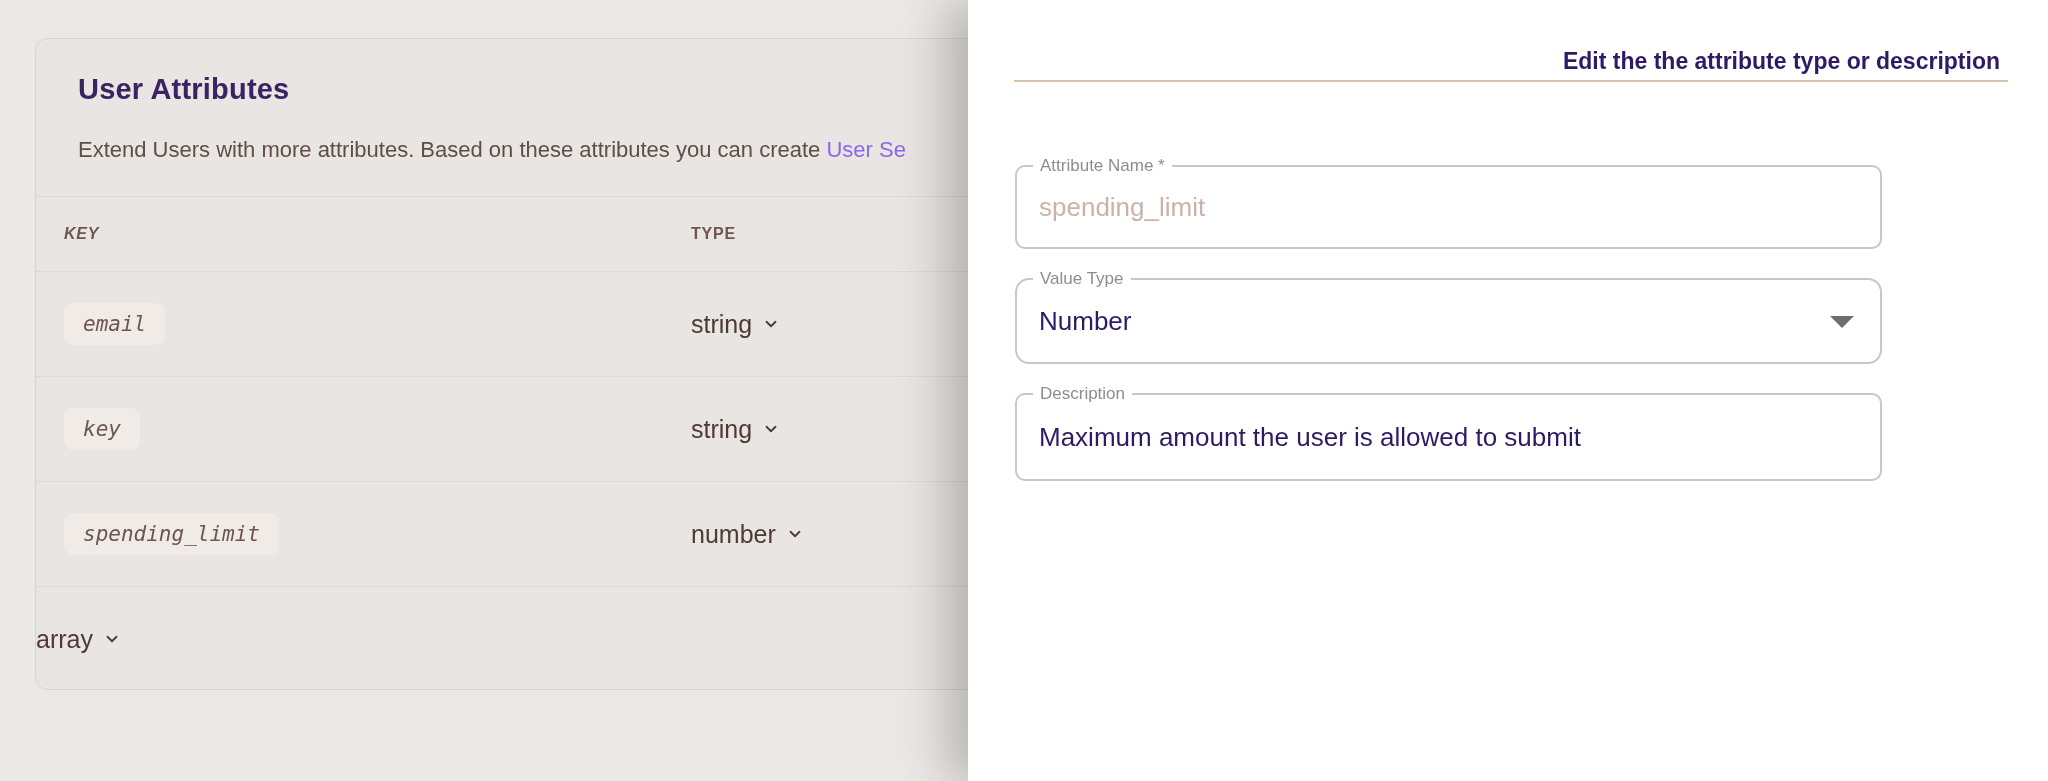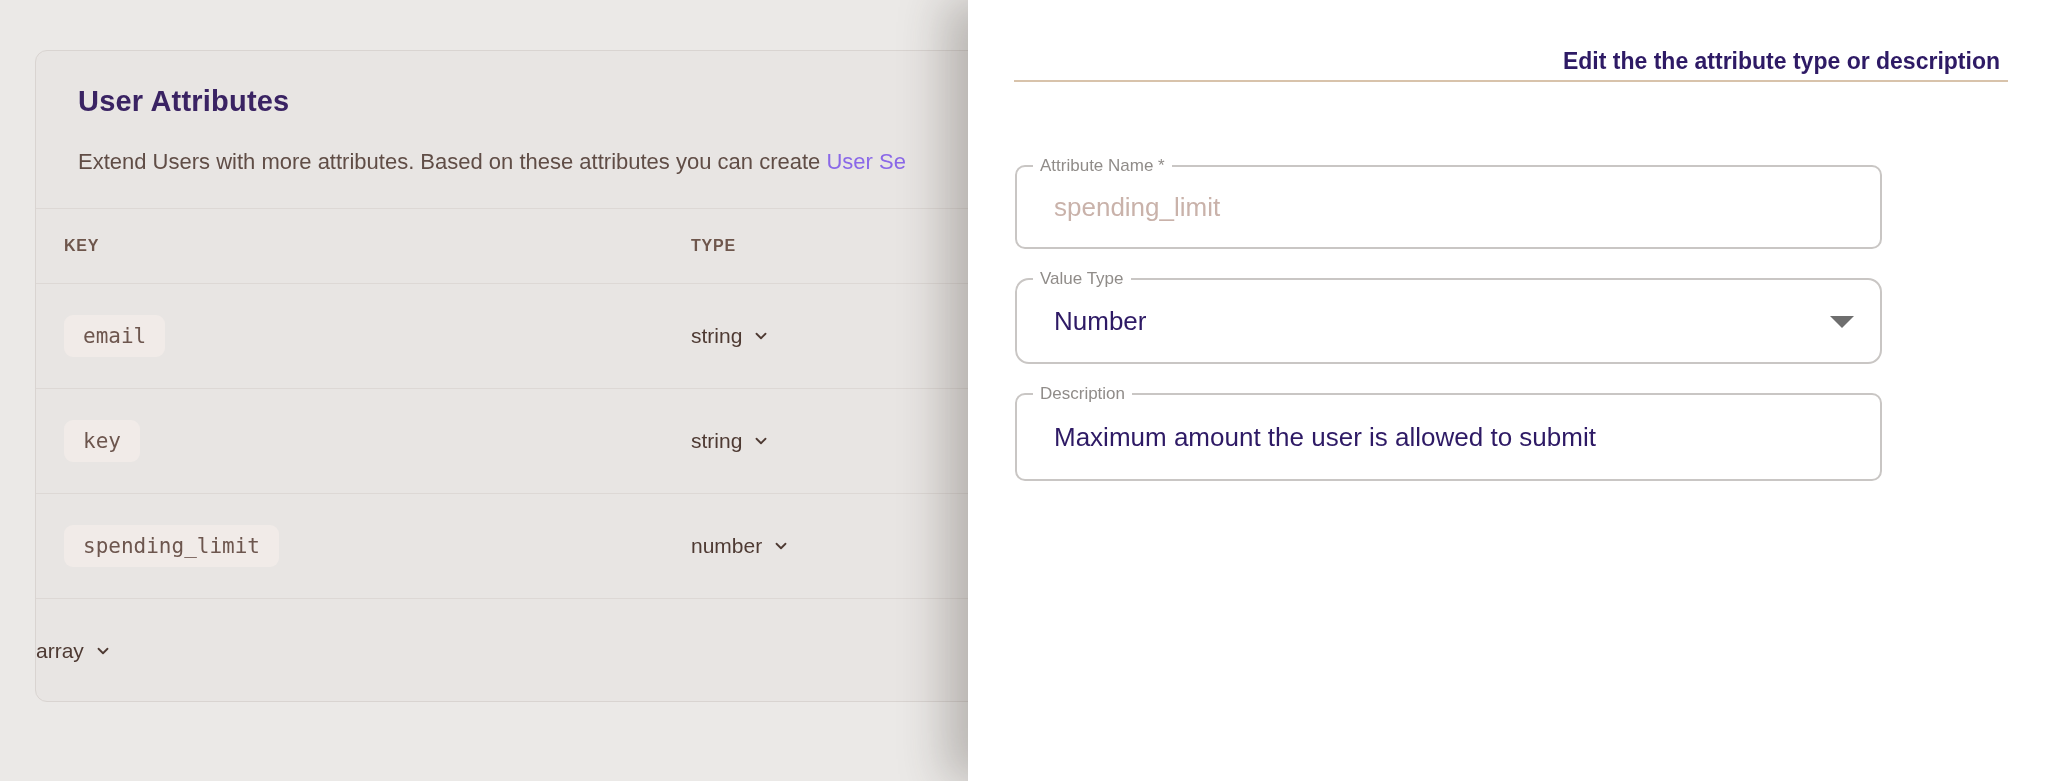--- a/index.html
+++ b/index.html
@@ -9,48 +9,48 @@
     --drawer-bg:#ffffff; --drawer-title:#3a2824; --drawer-divider:#d8c3ab;
     --subtitle-indigo:#2e1a65; --label-gray:#908c89; --field-border:#c9c6c4;
     --disabled-value:#c9b2aa; --value-indigo:#2e1a65; --caret-gray:#6e6e6e;
   }
   *{margin:0;padding:0;box-sizing:border-box;}
   html,body{width:2048px;height:781px;overflow:hidden;}
   body{font-family:"Liberation Sans",sans-serif;background:var(--page-bg);position:relative;}
 
   
   .page{position:absolute;inset:0;background:var(--page-bg);}
-  .card{position:absolute;left:35px;top:50px;width:1560px;height:652px;
+  .card{position:absolute;left:35px;top:38px;width:1560px;height:652px;
         background:var(--card-bg);border:1px solid var(--card-border);border-radius:12px;}
   .card-header{padding:32px 42px 0 42px;height:157px;}
   .card-title{font-size:29px;font-weight:bold;color:var(--title-purple);line-height:36px;letter-spacing:.2px;}
   .card-desc{margin-top:28px;font-size:22px;color:var(--desc-text);line-height:30px;}
   .card-desc a{color:var(--link-purple);text-decoration:none;cursor:pointer;}
 
   .table{width:100%;}
   .trow{display:flex;align-items:center;border-top:1px solid var(--row-divider);}
   .thead{height:75px;}
   .tbody-row{height:105px;justify-content:flex-end;}
-  .col-key{width:655px;padding-left:28px;flex:none;}
+  .col-key{width:655px;padding-left:28px;flex:none;font-style:italic;}
   .col-type{flex:1;}
   .th{font-size:16px;font-weight:bold;letter-spacing:.8px;color:var(--th-text);}
   .badge{display:inline-block;background:var(--badge-bg);border-radius:9px;padding:9px 19px;
          font-family:"DejaVu Sans Mono",monospace;font-size:21px;color:var(--badge-text);}
-  .type-select{display:inline-flex;align-items:center;gap:10px;font-size:21px;color:var(--type-text);cursor:pointer;}
+  .type-select{display:inline-flex;align-items:center;gap:10px;font-size:25px;color:var(--type-text);cursor:pointer;}
   .chevron svg{display:block;}
 
   
   .drawer{position:absolute;left:968px;top:0;width:1080px;height:781px;background:var(--drawer-bg);
           box-shadow:-22px 0 44px rgba(55,45,40,.28);}
   .drawer-title{margin:16px 48px 0 59px;font-size:31px;font-weight:bold;color:var(--drawer-title);letter-spacing:.2px;}
   .drawer-divider{position:absolute;left:46px;right:40px;top:80px;height:2px;background:var(--drawer-divider);border:none;}
   .drawer-subtitle{margin:48px 48px 0 47px;font-size:23px;font-weight:bold;color:var(--subtitle-indigo);text-align:right;}
 
   .field{position:absolute;left:47px;width:867px;border:2px solid var(--field-border);border-radius:10px;
-         background:var(--drawer-bg);display:flex;align-items:center;padding-left:15px;}
+         background:var(--drawer-bg);display:flex;align-items:center;}
   .field .float-label{position:absolute;top:-11px;left:16px;background:var(--drawer-bg);padding:0 7px;
          font-size:17px;color:var(--label-gray);line-height:20px;}
   .field .field-value{padding-left:22px;font-size:26px;color:var(--value-indigo);}
   .field-attr{top:165px;height:84px;}
   .field-attr .field-value{color:var(--disabled-value);}
   .field-type{top:278px;height:86px;cursor:pointer;border-radius:14px;}
   .field-desc{top:393px;height:88px;cursor:text;}
   .caret{position:absolute;right:26px;top:50%;margin-top:-5px;width:0;height:0;
          border-left:12px solid transparent;border-right:12px solid transparent;
          border-top:12px solid var(--caret-gray);}

